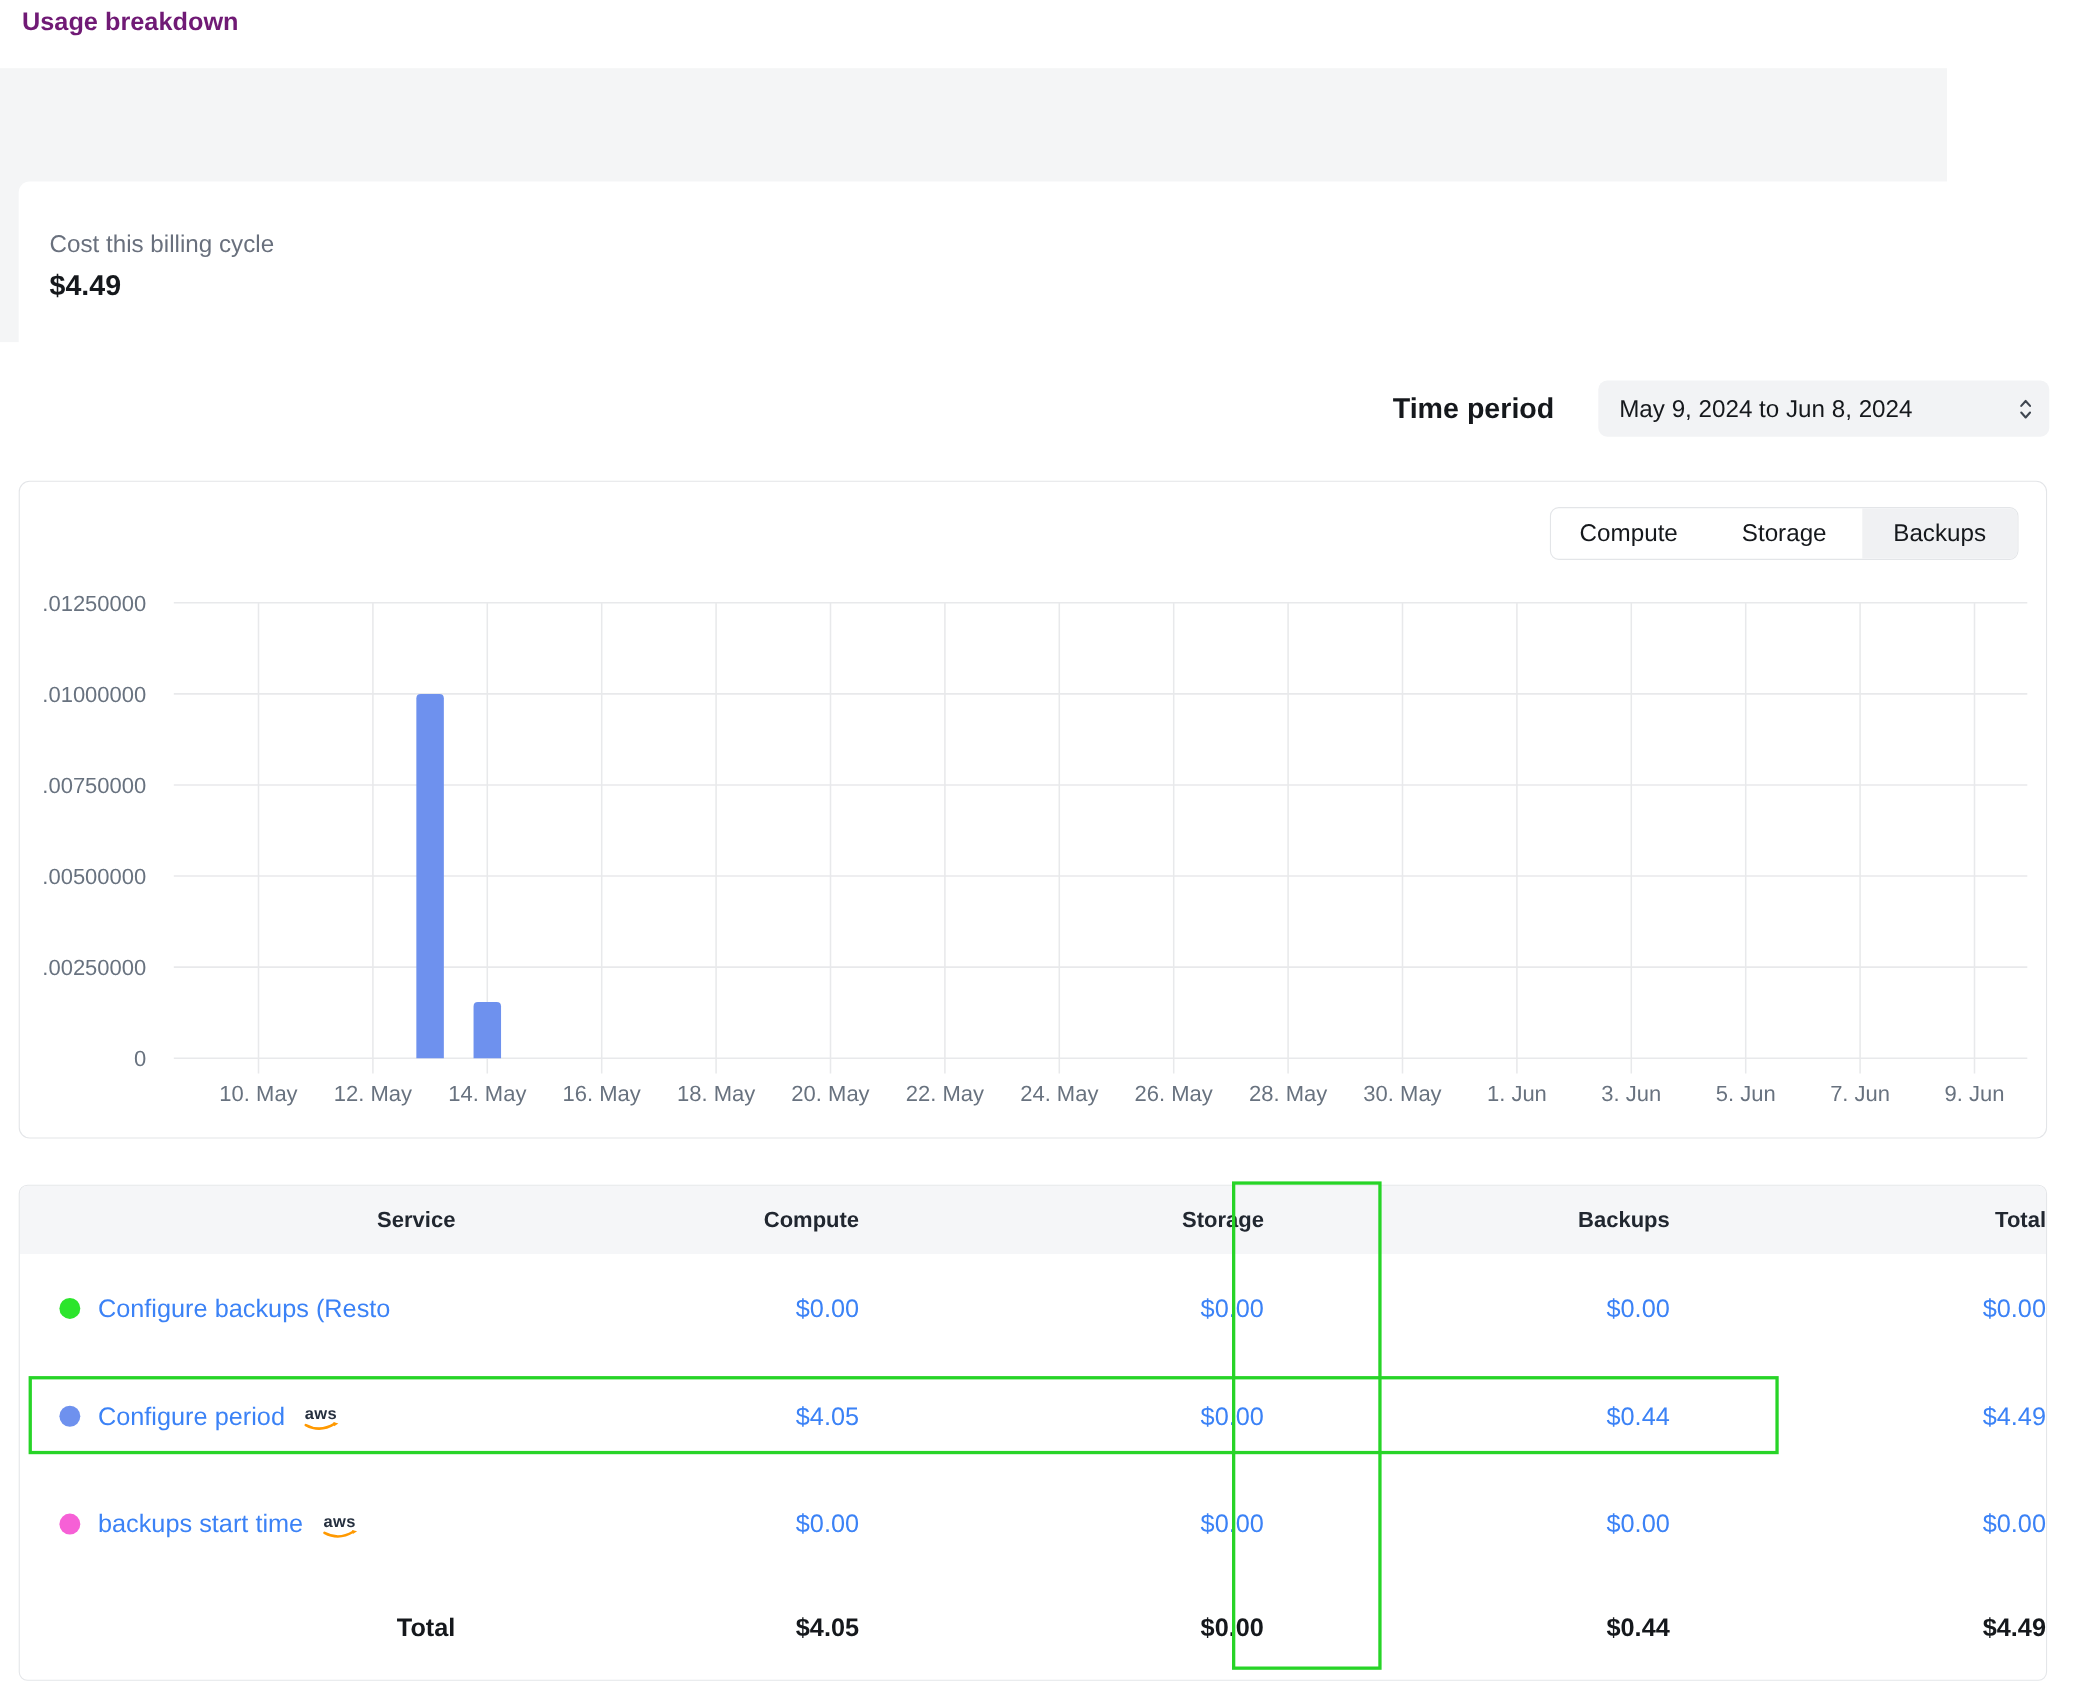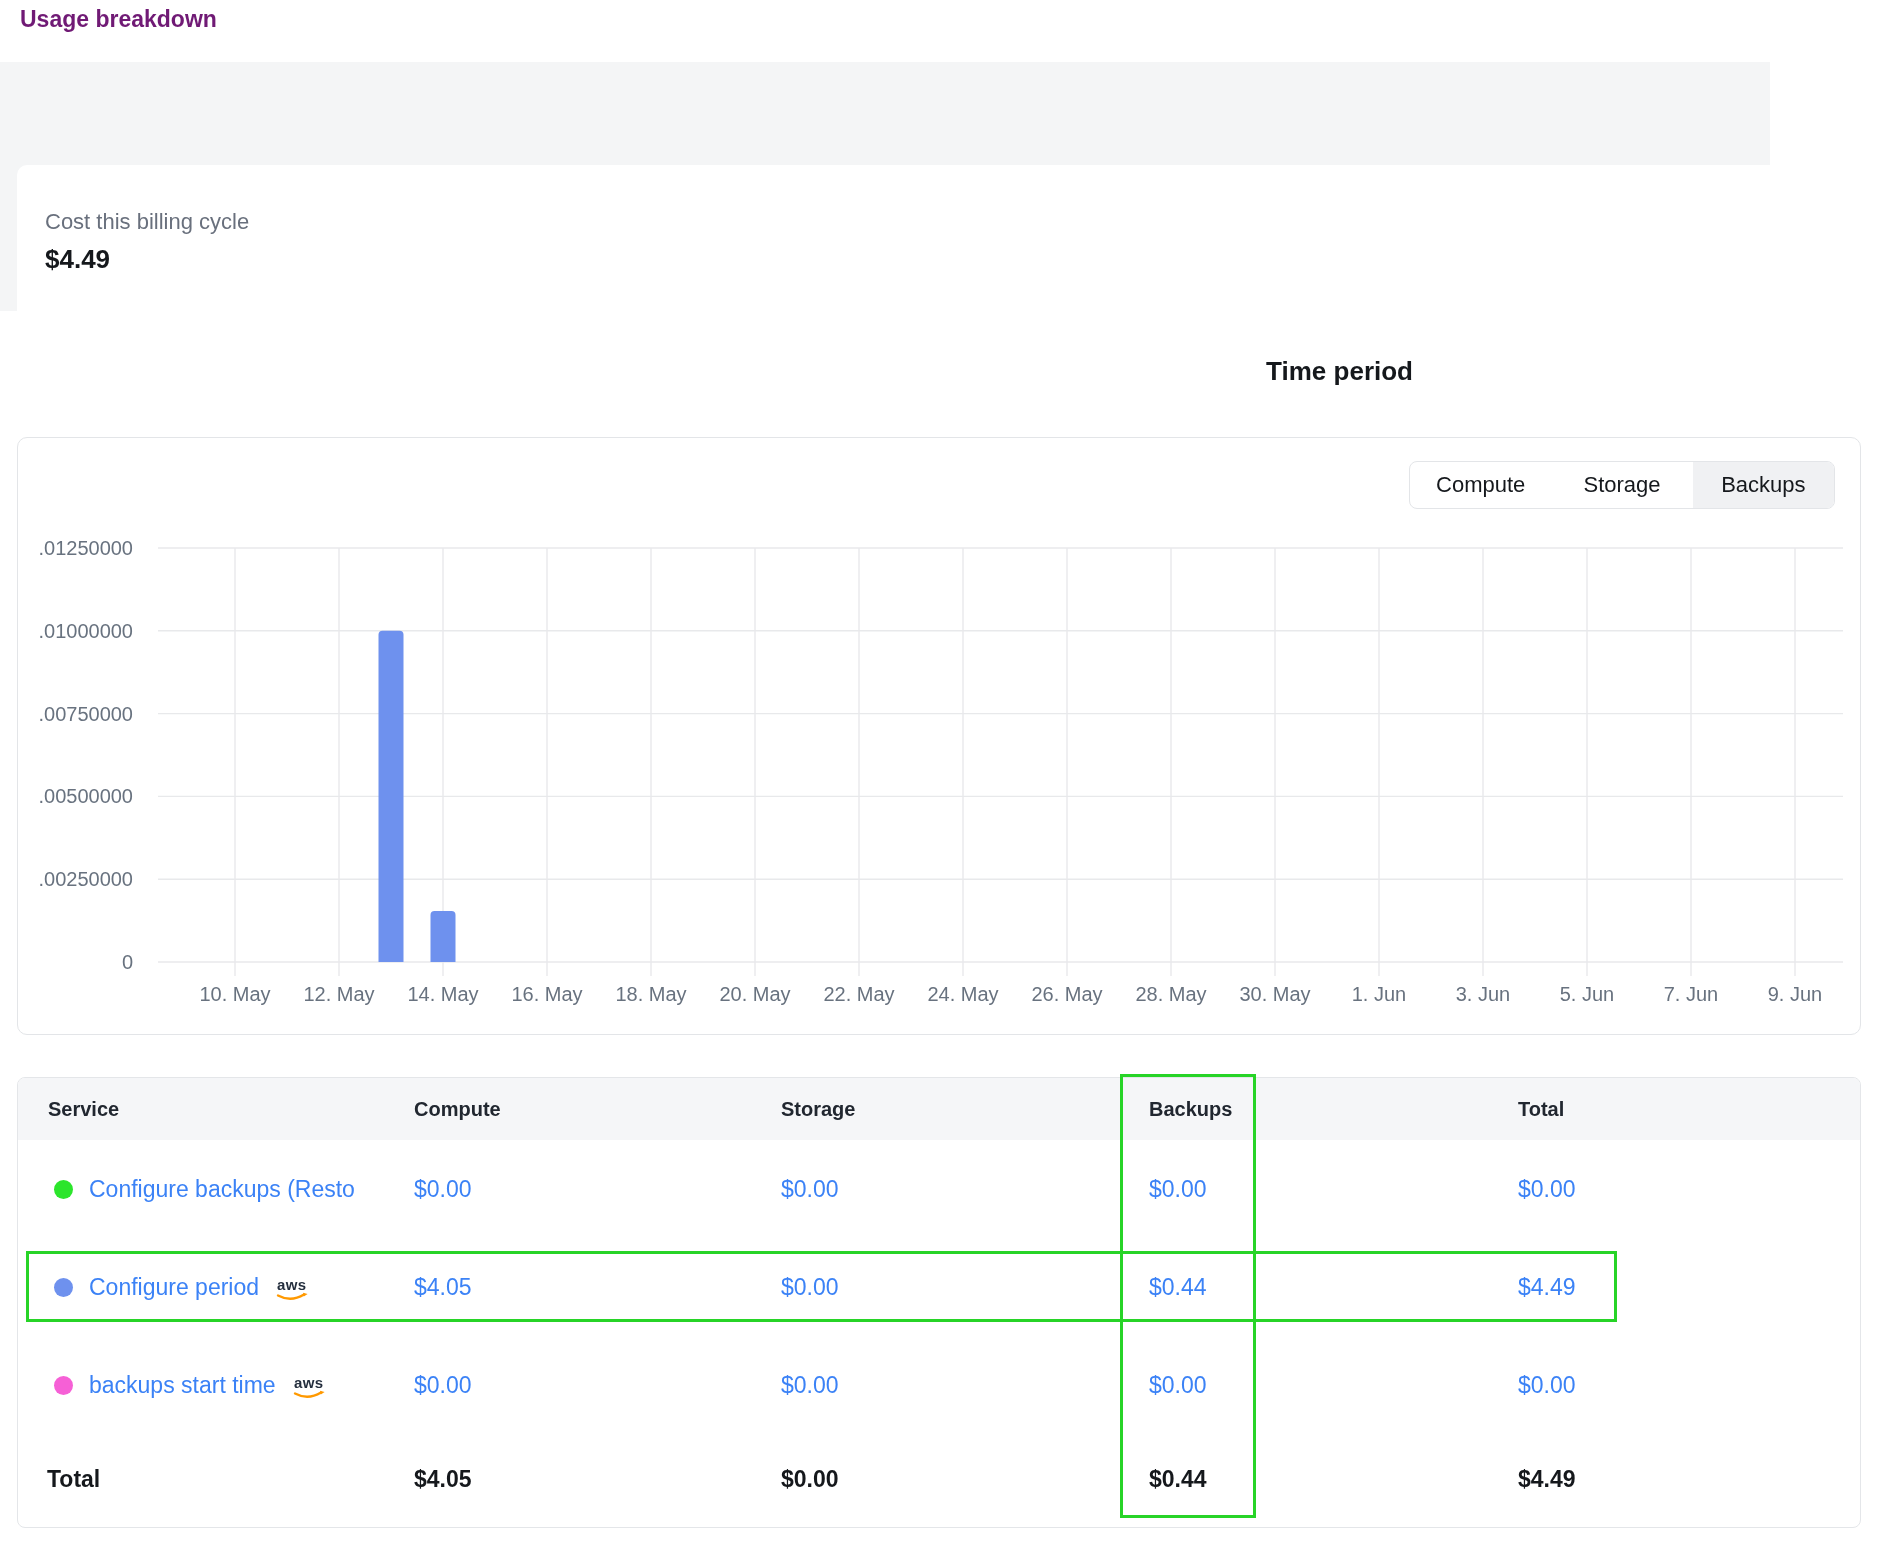--- a/index.html
+++ b/index.html
@@ -16,21 +16,21 @@
 
   .tp-label { position:absolute; left:1200px; top:346px; width:213px; height:51px; line-height:51px; text-align:right; font-size:26px; font-weight:700; color:#15181c; }
   .tp-select { position:absolute; left:1453px; top:346px; width:410px; height:51px; background:#f2f3f5; border:none; border-radius:8px; display:flex; align-items:center; justify-content:space-between; padding:0 14px 0 19px; font-size:22px; color:#15181c; cursor:pointer; }
 
   .chart-panel { position:absolute; left:17px; top:437px; width:1844px; height:598px; background:#fff; border:1px solid #e3e5e8; border-radius:10px; }
   .chart-tabs { position:absolute; left:1391px; top:23px; width:426px; height:48px; border:1px solid #e3e5e8; border-radius:8px; display:flex; overflow:hidden; background:#fff; }
   .tab { flex:1 1 0; border:none; background:transparent; font-family:inherit; font-size:22px; color:#15181c; cursor:pointer; }
   .tab.active { background:#f0f1f3; }
   .chart-svg { position:absolute; left:0; top:0; }
 
-  .cost-table { position:absolute; left:17px; top:1077px; width:1844px; height:451px; background:#fff; border:1px solid #e4e6e9; border-radius:8px; overflow:hidden; }
+  .cost-table { position:absolute; left:17px; top:1077px; width:1844px; height:451px; background:#fff; border:1px solid #e4e6e9; border-radius:8px; overflow:hidden;text-align:right; }
   .thead { display:grid; grid-template-columns:396px 367px 368px 369px 1fr; height:62px; background:#f5f6f8; align-items:center; font-size:20px; font-weight:600; color:#212730; }
   .thead .hcell.service { padding-left:30px; }
   .trow { display:grid; grid-template-columns:396px 367px 368px 369px 1fr; height:98px; align-items:center; font-size:23px; color:#3b82f6; }
   .trow .cell.service { display:flex; align-items:center; padding-left:36px; }
   .dot { width:19px; height:19px; border-radius:50%; flex:0 0 19px; }
   .sname { margin-left:16px; max-width:276px; overflow:hidden; white-space:nowrap; }
   .aws-icon { margin-left:14px; flex:0 0 auto; margin-top:4px; }
   .total-row { display:grid; grid-template-columns:396px 367px 368px 369px 1fr; height:91px; align-items:center; font-size:23px; font-weight:700; color:#15181c; }
   .total-row .cell.service { padding-left:29px; }
 
@@ -46,20 +46,27 @@
   <h1 class="page-title">Usage breakdown</h1>
 
   <div class="gray-band">
     <div class="cost-card">
       <div class="cost-label">Cost this billing cycle</div>
       <div class="cost-value">$4.49</div>
     </div>
   </div>
 
   <div class="tp-label">Time period</div>
+  <div class="tp-select">
+    <span>May 9, 2024 to Jun 8, 2024</span>
+    <svg width="15" height="24" viewBox="0 0 15 24">
+      <path d="M3.5 9 L7.5 4.5 L11.5 9" fill="none" stroke="#3f4650" stroke-width="1.9" stroke-linecap="round" stroke-linejoin="round"></path>
+      <path d="M3.5 15 L7.5 19.5 L11.5 15" fill="none" stroke="#3f4650" stroke-width="1.9" stroke-linecap="round" stroke-linejoin="round"></path>
+    </svg>
+  </div>
 
   <div class="chart-panel">
     <svg class="chart-svg" width="1844" height="598" viewBox="0 0 1844 598">
         <line x1="140" y1="524" x2="1825" y2="524" stroke="#e8e9eb" stroke-width="1.4"></line>
         <text x="115" y="531" text-anchor="end" font-size="20" fill="#68727f">0</text>
         <line x1="140" y1="441.2" x2="1825" y2="441.2" stroke="#e8e9eb" stroke-width="1.4"></line>
         <text x="115" y="448.2" text-anchor="end" font-size="20" fill="#68727f">.00250000</text>
         <line x1="140" y1="358.4" x2="1825" y2="358.4" stroke="#e8e9eb" stroke-width="1.4"></line>
         <text x="115" y="365.4" text-anchor="end" font-size="20" fill="#68727f">.00500000</text>
         <line x1="140" y1="275.6" x2="1825" y2="275.6" stroke="#e8e9eb" stroke-width="1.4"></line>

